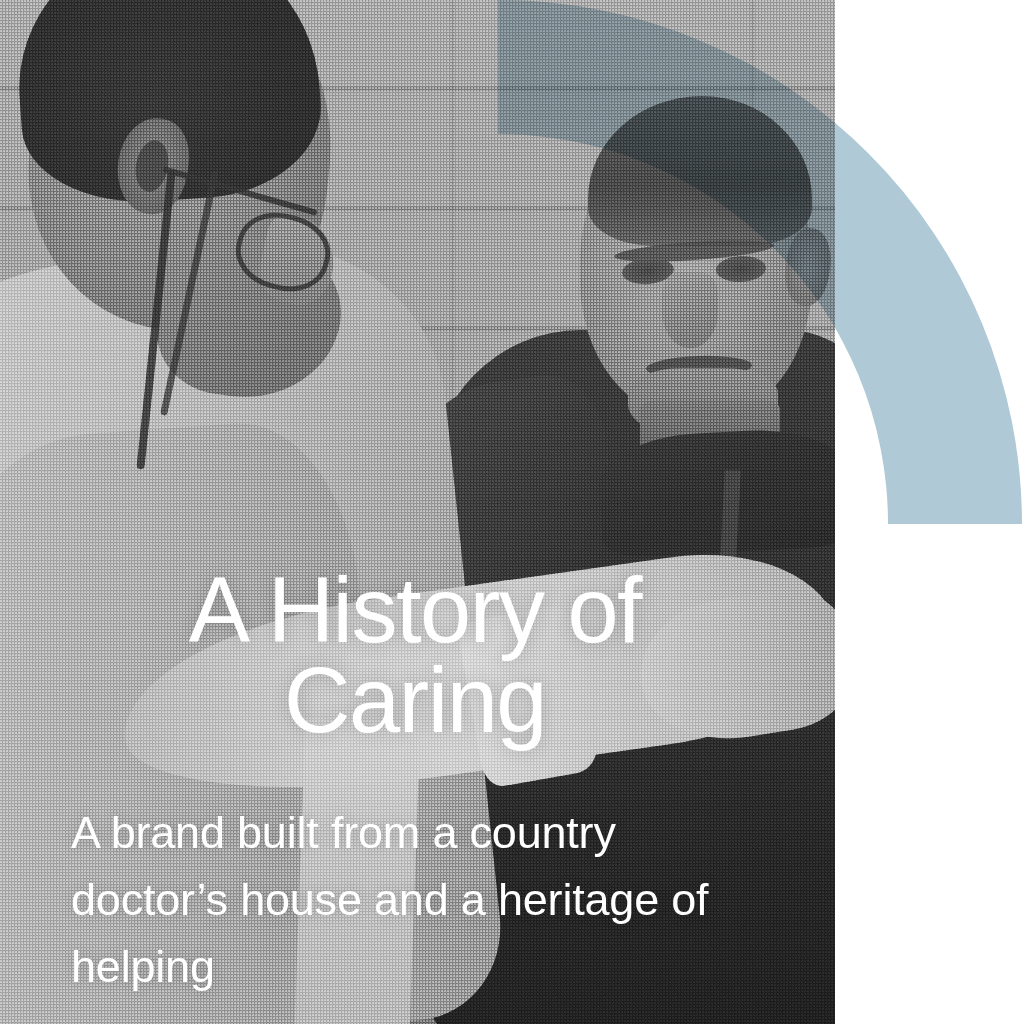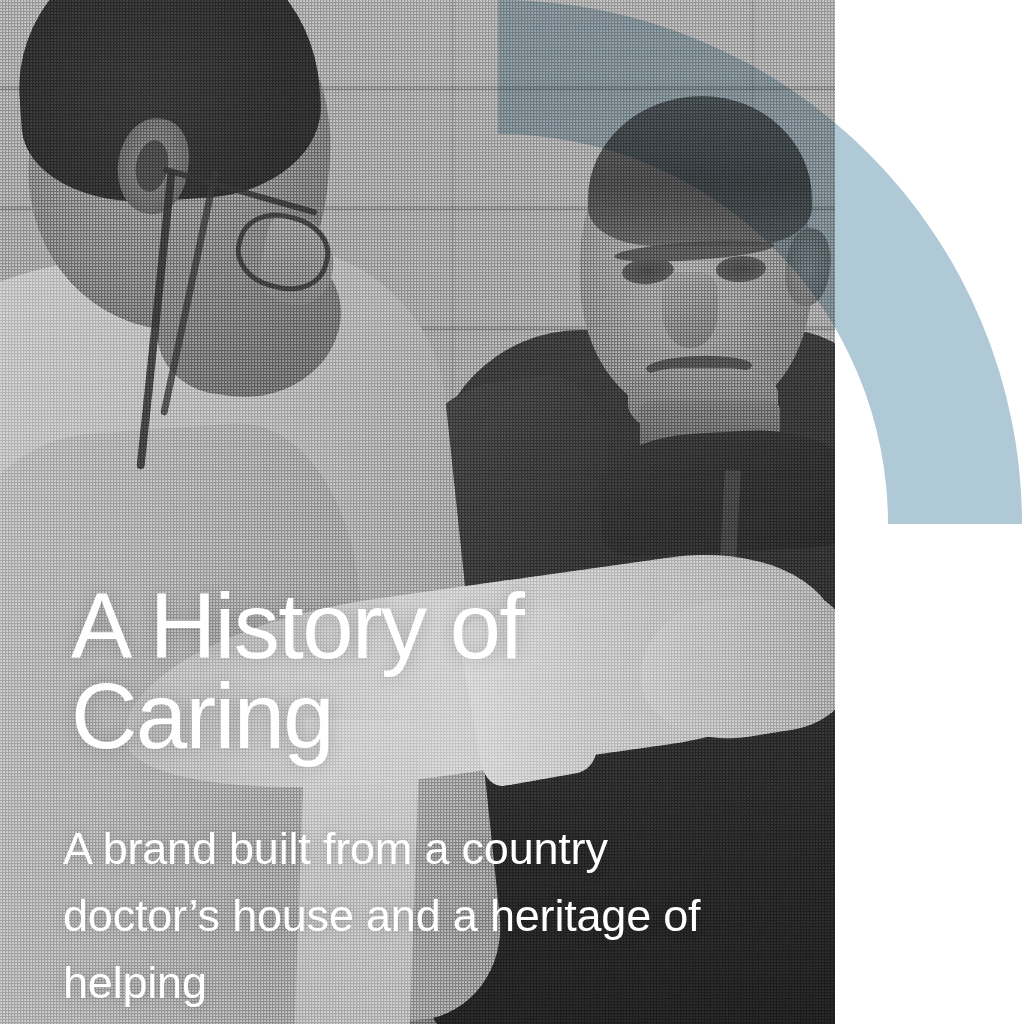--- a/index.html
+++ b/index.html
@@ -127,24 +127,24 @@
     background-size:4px 4px,5px 5px;}
   .desat{position:absolute;inset:0;pointer-events:none;
     background:rgba(128,128,128,.06);}
 
   
   #arc{position:absolute;left:0;top:0;width:1024px;height:1024px;pointer-events:none;}
 
   
   #copy{position:absolute;left:55px;top:565px;width:720px;}
   .headline{color:#ffffff;font-size:92px;line-height:90px;font-weight:300;
-            letter-spacing:-1.5px;margin:16px;white-space:pre-line;
-            text-shadow:0 0 18px rgba(0,0,0,.18);}
+            letter-spacing:-1.5px;margin:0;white-space:pre-line;
+            text-shadow:0 0 18px rgba(0,0,0,.18);text-align:center;}
   .sub{color:#ffffff;font-size:45px;line-height:67px;font-weight:400;
-       letter-spacing:-0.2px;margin:8px;padding-top:38px;max-width:690px;
+       letter-spacing:-0.2px;margin:16px;padding-top:38px;max-width:690px;
        text-shadow:0 0 14px rgba(0,0,0,.18);}
 </style>
 </head>
 <body>
 
 <div id="stage">
 
   <div id="photo">
     <div class="wall"></div>
     <div class="mortar"></div>

